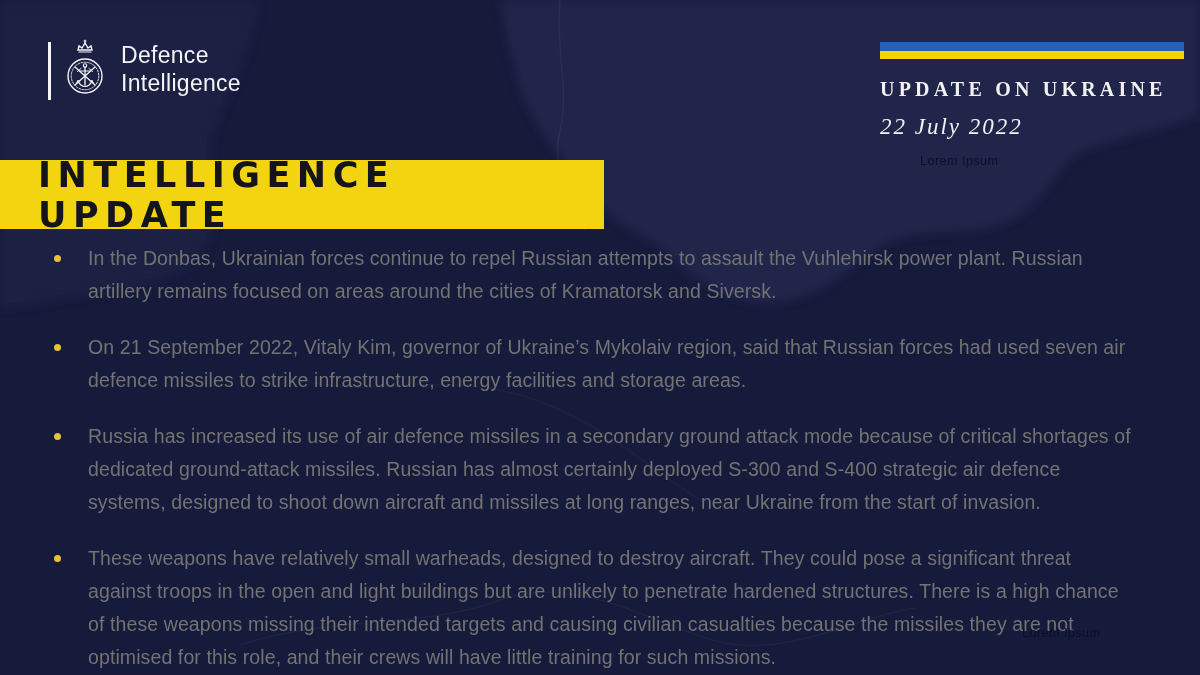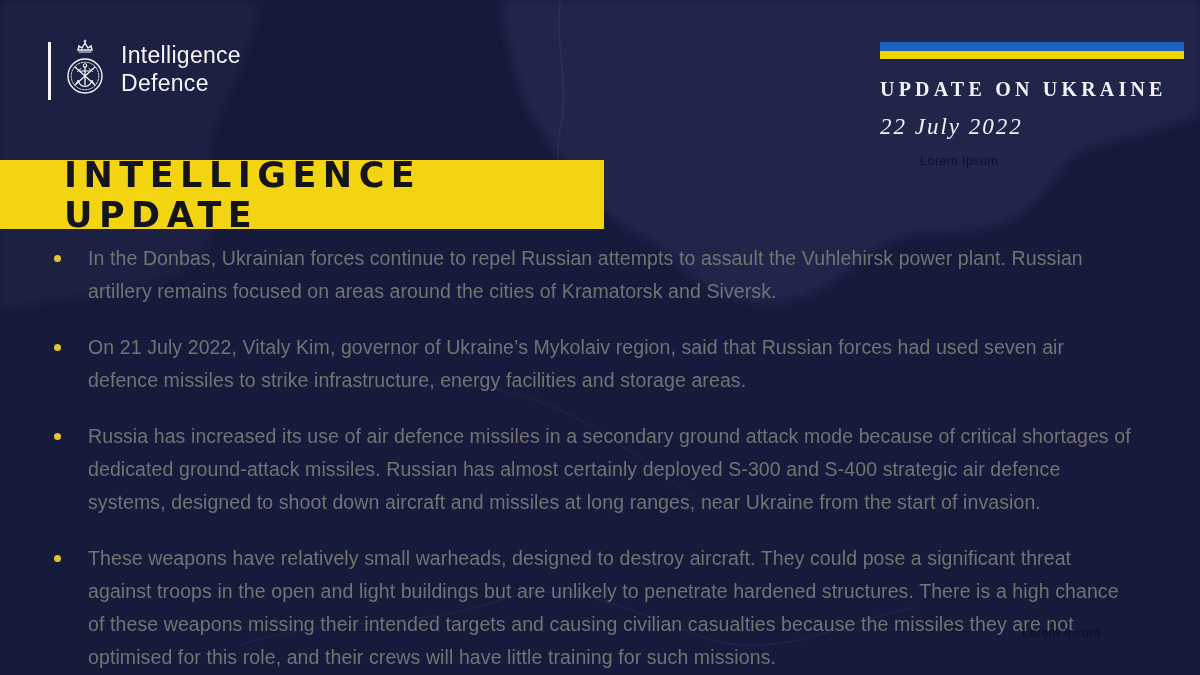--- a/index.html
+++ b/index.html
@@ -24,21 +24,21 @@
     margin-top:19px;color:#f2f2f5;font-family:"Liberation Serif", serif;
     font-weight:700;font-size:20px;letter-spacing:4.2px;
   }
   .mast-date{
     margin-top:13px;color:#f2f2f5;font-family:"Liberation Serif", serif;
     font-style:italic;font-size:23px;letter-spacing:2px;
   }
   
   .banner{
     position:absolute;left:0;top:160px;width:604px;height:69px;background:#f3d411;
-    display:flex;align-items:center;padding-left:64px;box-sizing:border-box;z-index:2;
+    display:flex;align-items:center;padding-left:38px;box-sizing:border-box;z-index:2;
   }
   .banner-title{
     color:#14141d;font-size:35px;font-weight:700;letter-spacing:6.5px;
     font-family:"DejaVu Sans", sans-serif;
   }
   
   .bullets{
     position:absolute;left:54px;top:242px;width:1085px;z-index:2;
     list-style:none;margin:0;padding:0;
   }
@@ -82,22 +82,22 @@
       <path d="M14.5,33.5 L18,30.5 M29.5,33.5 L26,30.5" stroke-width="1"></path>
 
       <circle cx="22" cy="27.5" r="1.7" stroke-width="1.1"></circle>
       <path d="M22,29 L22,47" stroke-width="1.3"></path>
       <path d="M17.5,33 L26.5,33" stroke-width="1.1"></path>
       <path d="M15,42.5 C16.5,46.5 19,48.5 22,48.5 C25,48.5 27.5,46.5 29,42.5" stroke-width="1.2"></path>
       <path d="M15,42.5 L13.5,45 M29,42.5 L30.5,45" stroke-width="1"></path>
     </g>
   </svg>
   <div class="logo-text">
+    <div>Defence</div>
     <div>Intelligence</div>
-    <div>Defence</div>
   </div>
 </div>
 
 <div class="masthead">
   <div class="flag">
     <div class="b"></div>
     <div class="y"></div>
   </div>
   <div class="mast-title">UPDATE ON UKRAINE</div>
   <div class="mast-date">22 July 2022</div>
@@ -107,21 +107,21 @@
   <span class="banner-title">INTELLIGENCE UPDATE</span>
 </div>
 
 <ul class="bullets">
   <li class="bullet">
     <span class="dot"></span>
     <span class="bullet-text">In the Donbas, Ukrainian forces continue to repel Russian attempts to assault the Vuhlehirsk power plant. Russian artillery remains focused on areas around the cities of Kramatorsk and Siversk.</span>
   </li>
   <li class="bullet">
     <span class="dot"></span>
-    <span class="bullet-text">On 21 July 2022, Vitaly Kim, governor of Ukraine’s Mykolaiv region, said that Russian forces had used seven air defence missiles to strike infrastructure, energy facilities and storage areas.</span>
+    <span class="bullet-text">On 21 September 2022, Vitaly Kim, governor of Ukraine’s Mykolaiv region, said that Russian forces had used seven air defence missiles to strike infrastructure, energy facilities and storage areas.</span>
   </li>
   <li class="bullet">
     <span class="dot"></span>
     <span class="bullet-text">Russia has increased its use of air defence missiles in a secondary ground attack mode because of critical shortages of dedicated ground-attack missiles. Russian has almost certainly deployed S-300 and S-400 strategic air defence systems, designed to shoot down aircraft and missiles at long ranges, near Ukraine from the start of invasion.</span>
   </li>
   <li class="bullet">
     <span class="dot"></span>
     <span class="bullet-text">These weapons have relatively small warheads, designed to destroy aircraft. They could pose a significant threat against troops in the open and light buildings but are unlikely to penetrate hardened structures. There is a high chance of these weapons missing their intended targets and causing civilian casualties because the missiles they are not optimised for this role, and their crews will have little training for such missions.</span>
   </li>
 </ul>

